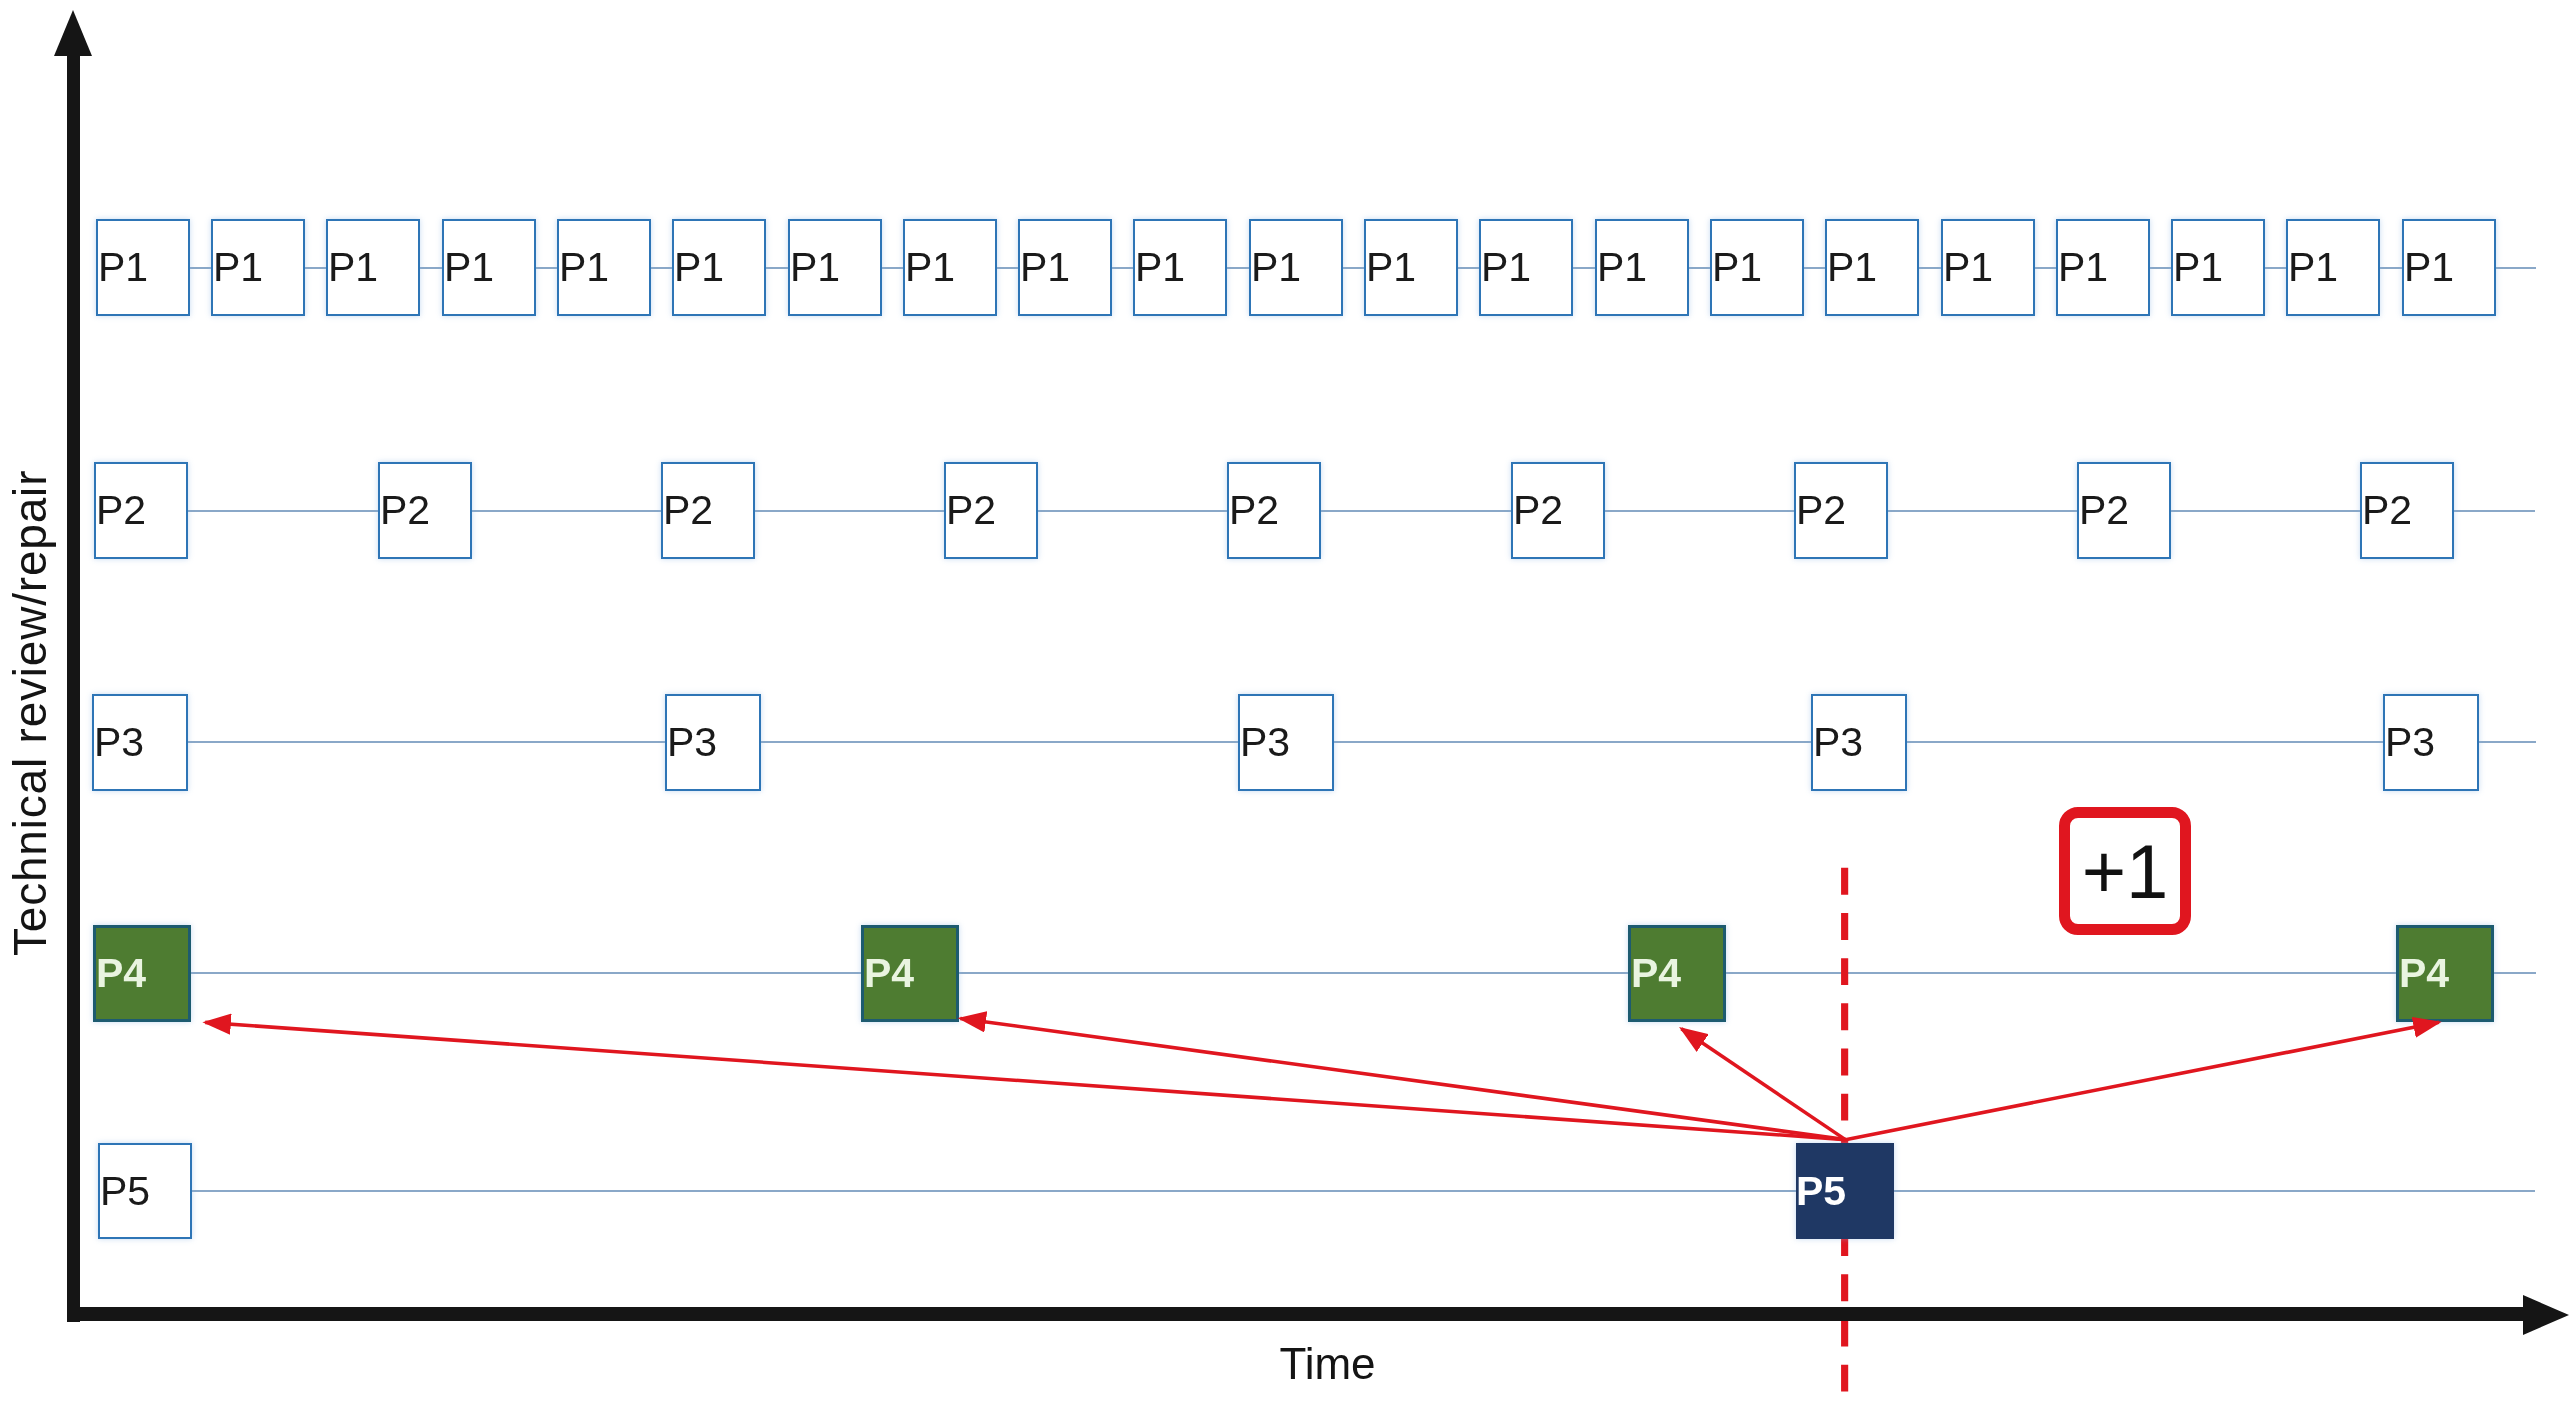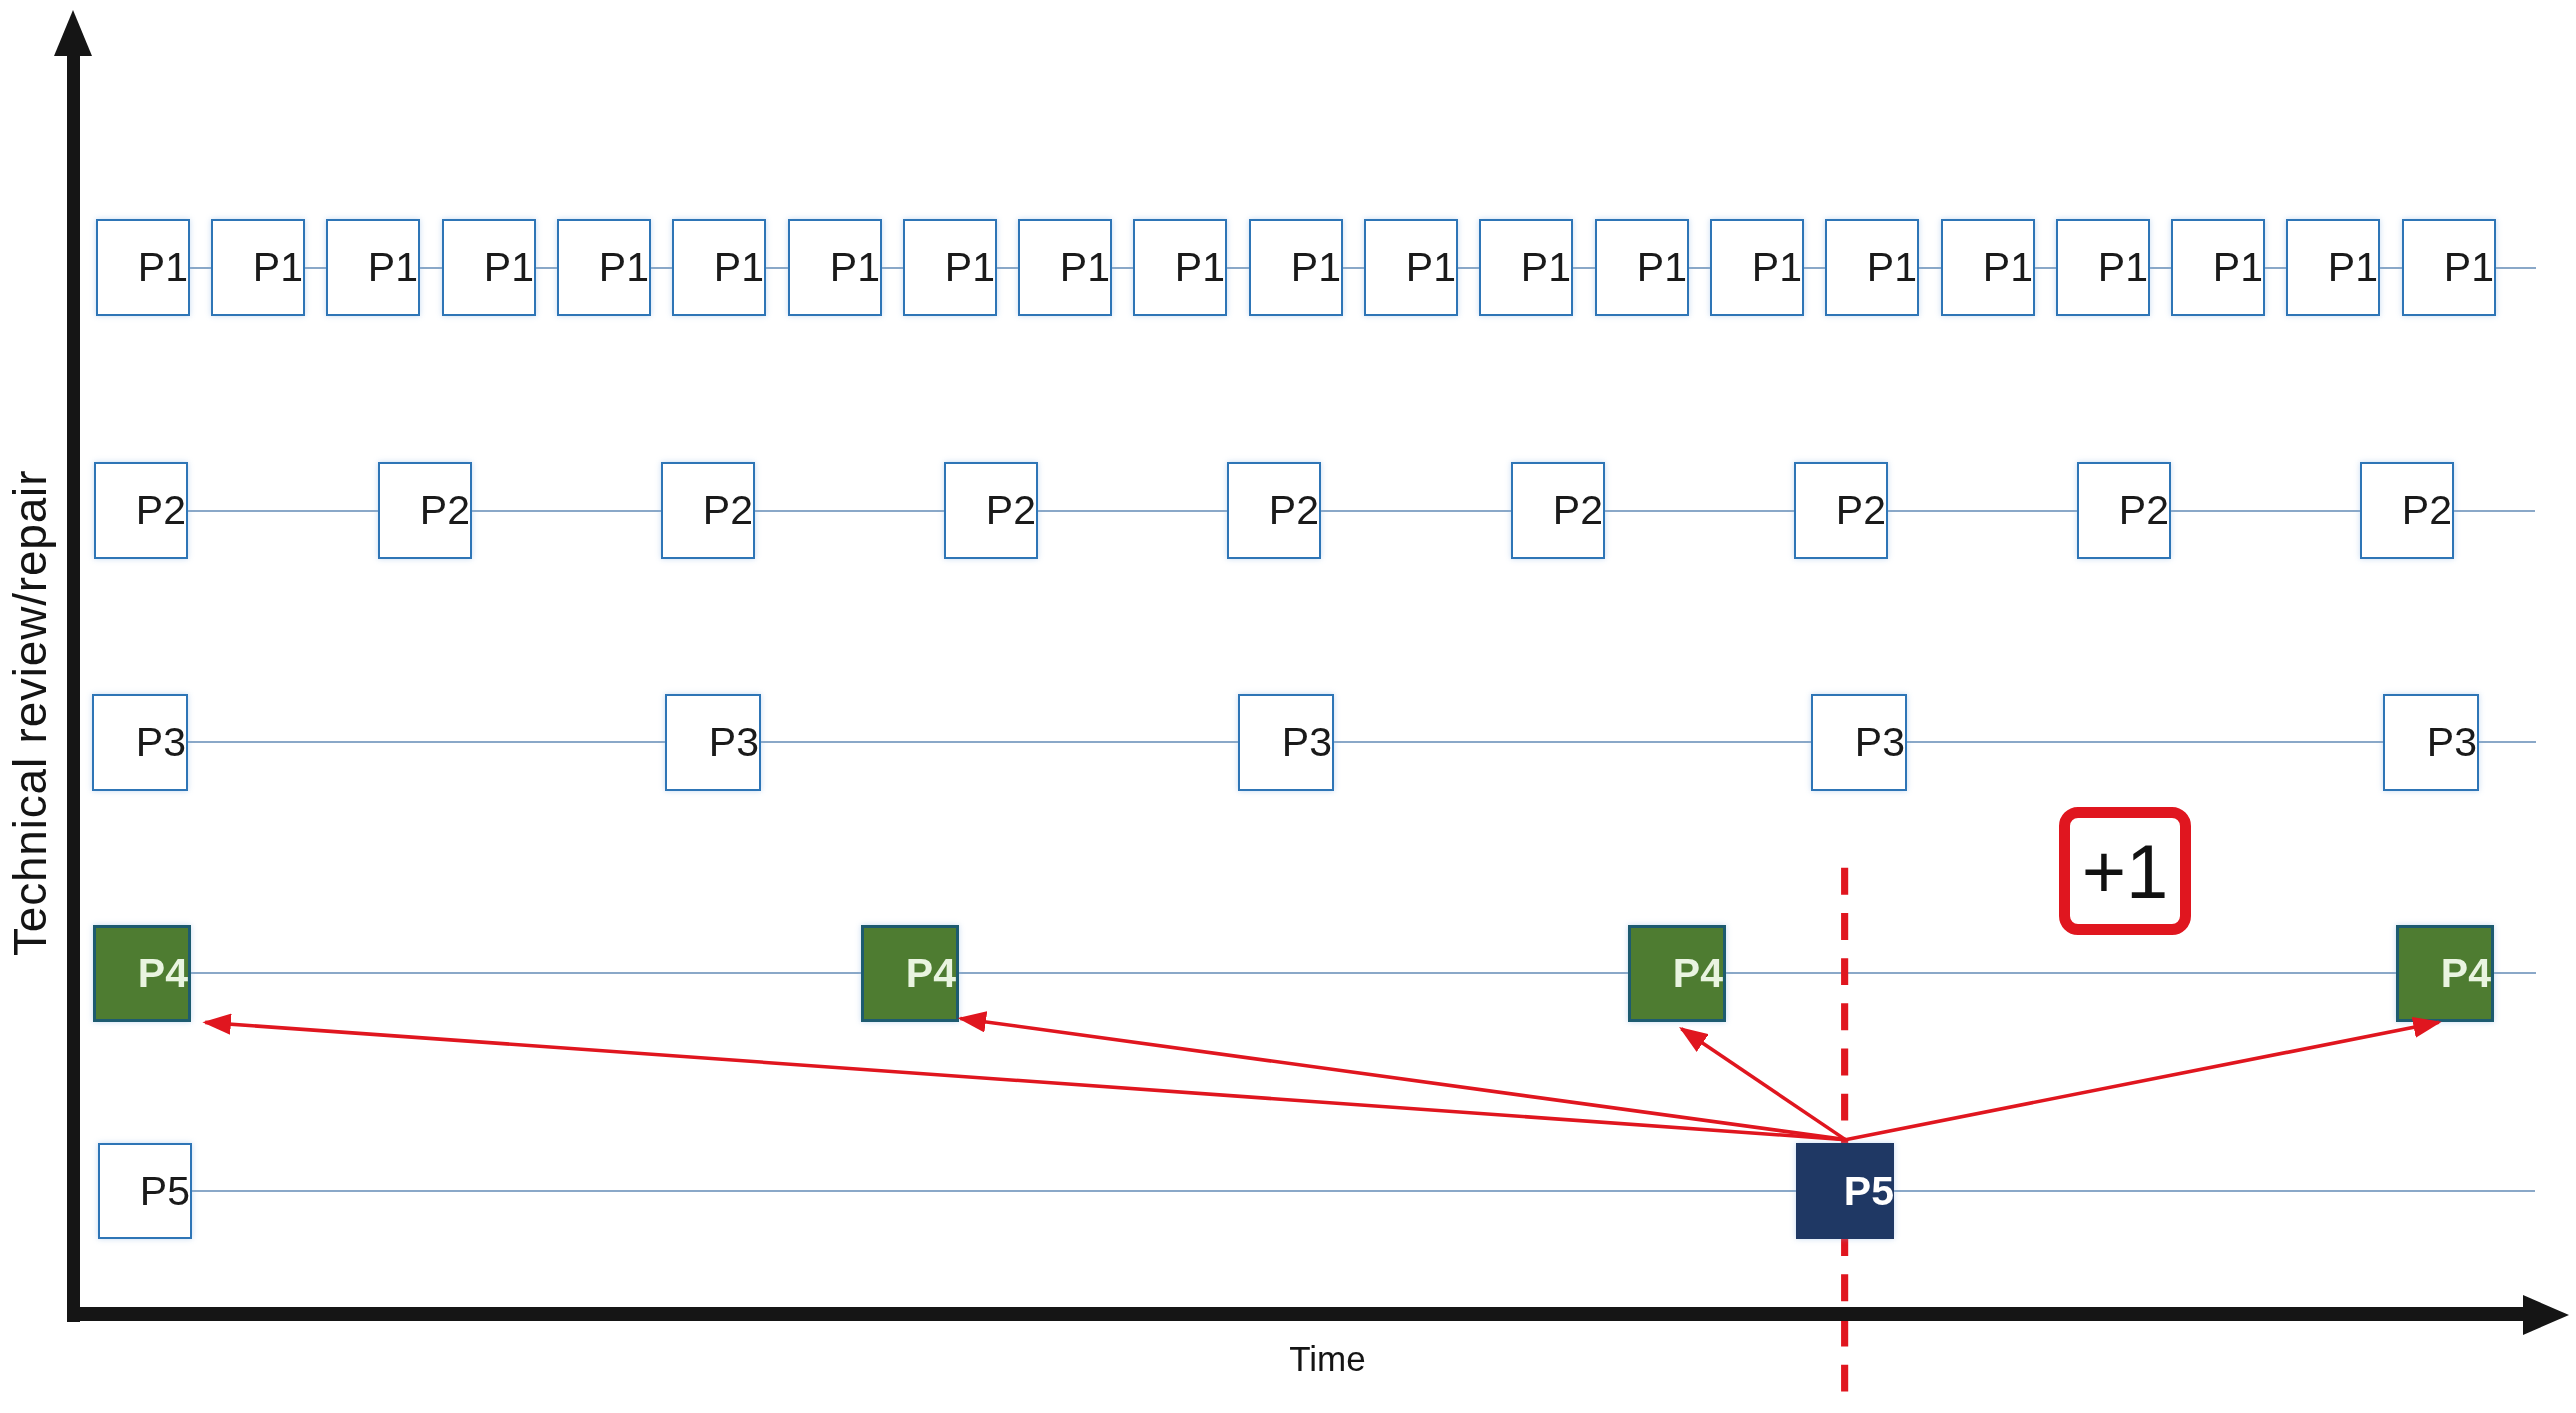--- a/index.html
+++ b/index.html
@@ -18,27 +18,27 @@
     border-top:20px solid transparent; border-bottom:20px solid transparent;
     border-left:46px solid #151515; z-index:5;}
   #y-axis-label{
     position:absolute; left:0px; top:416px; height:594px; width:59px;
     display:flex; align-items:center; justify-content:center;
     writing-mode:vertical-rl; transform:rotate(180deg);
     font-size:46px; color:#141414; letter-spacing:0.8px; z-index:5;
   }
   #x-axis-label{
     position:absolute; left:1189px; top:1339px; width:277px;
-    text-align:center; font-size:35px; color:#141414; z-index:5;
+    text-align:center; font-size:44px; color:#141414; z-index:5;
   }
   
   .row-line{position:absolute; height:2.4px; background:var(--lineColor); z-index:1;}
   .box{
     position:absolute; box-sizing:border-box; z-index:3;
-    display:flex; align-items:center; justify-content:flex-end;
+    display:flex; align-items:center; justify-content:flex-start;
     background:#ffffff; border:2.4px solid var(--boxBorder);
     font-size:41px; color:#1a1a1a;
     box-shadow:0 0 5.5px rgba(130,175,225,0.45);
   }
   .box.green{background:var(--greenFill); border:3.2px solid var(--greenBorder);
     color:#e9f4e0; font-weight:600;}
   .box.navy{background:var(--navyFill); border:none; color:#ffffff; font-weight:700;}
   
   svg.overlay{position:absolute; left:0; top:0; z-index:2; pointer-events:none;}
   svg.overlay.arrows{z-index:4;}

